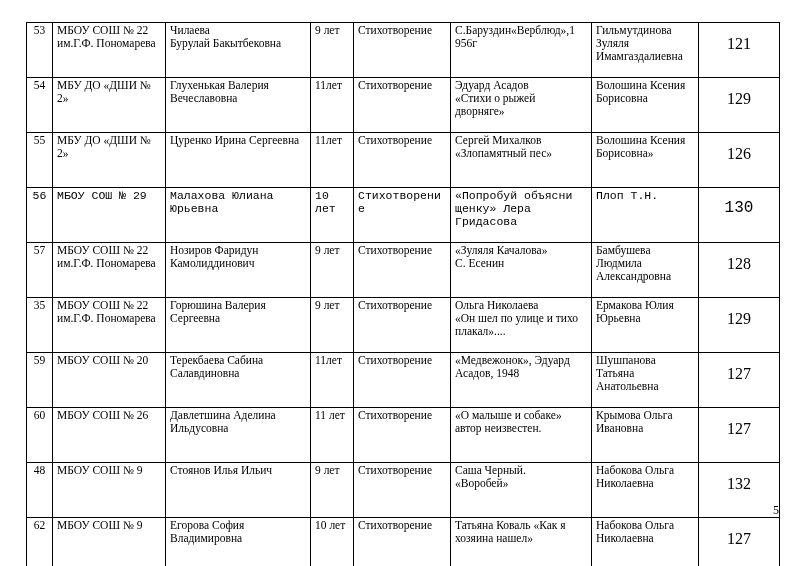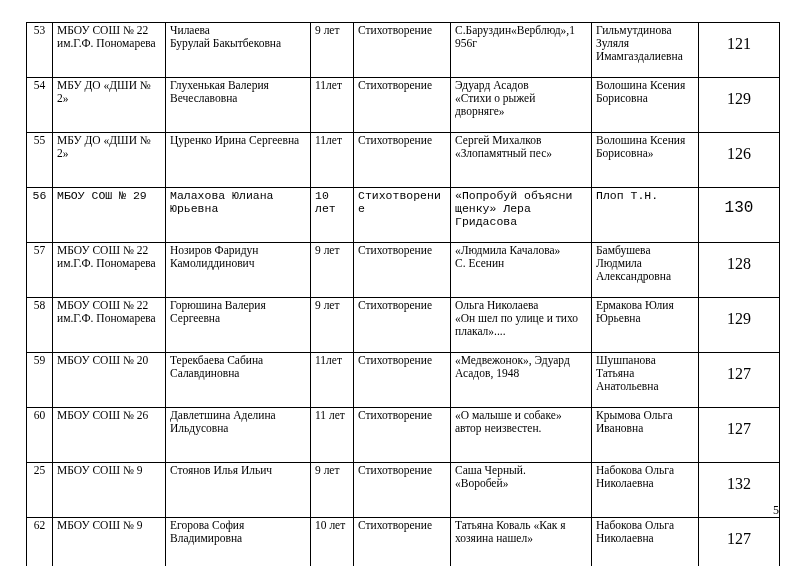--- a/index.html
+++ b/index.html
@@ -148,31 +148,31 @@
     </td>
   </tr>
         <tr>
     <td class="c-num">57</td>
     <td class="c-school">МБОУ СОШ № 22
 им.Г.Ф. Пономарева</td>
     <td class="c-name">Нозиров Фаридун
 Камолиддинович</td>
     <td class="c-age">9 лет</td>
     <td class="c-type">Стихотворение</td>
-    <td class="c-work">«Людмила Качалова»
+    <td class="c-work">«Зуляля Качалова»
 С. Есенин</td>
     <td class="c-teacher">Бамбушева Людмила
 Александровна</td>
     <td class="c-score">
       <div class="score-value">128</div>
       
     </td>
   </tr>
         <tr>
-    <td class="c-num">58</td>
+    <td class="c-num">35</td>
     <td class="c-school">МБОУ СОШ № 22
 им.Г.Ф. Пономарева</td>
     <td class="c-name">Горюшина Валерия
 Сергеевна</td>
     <td class="c-age">9 лет</td>
     <td class="c-type">Стихотворение</td>
     <td class="c-work">Ольга Николаева
 «Он шел по улице и тихо
 плакал»....</td>
     <td class="c-teacher">Ермакова Юлия
@@ -208,21 +208,21 @@
     <td class="c-work">«О малыше и собаке»
 автор неизвестен.</td>
     <td class="c-teacher">Крымова Ольга
 Ивановна</td>
     <td class="c-score">
       <div class="score-value">127</div>
       
     </td>
   </tr>
         <tr>
-    <td class="c-num">25</td>
+    <td class="c-num">48</td>
     <td class="c-school">МБОУ СОШ № 9</td>
     <td class="c-name">Стоянов Илья Ильич</td>
     <td class="c-age">9 лет</td>
     <td class="c-type">Стихотворение</td>
     <td class="c-work">Саша Черный.
 «Воробей»</td>
     <td class="c-teacher">Набокова Ольга
 Николаевна</td>
     <td class="c-score">
       <div class="score-value">132</div>

